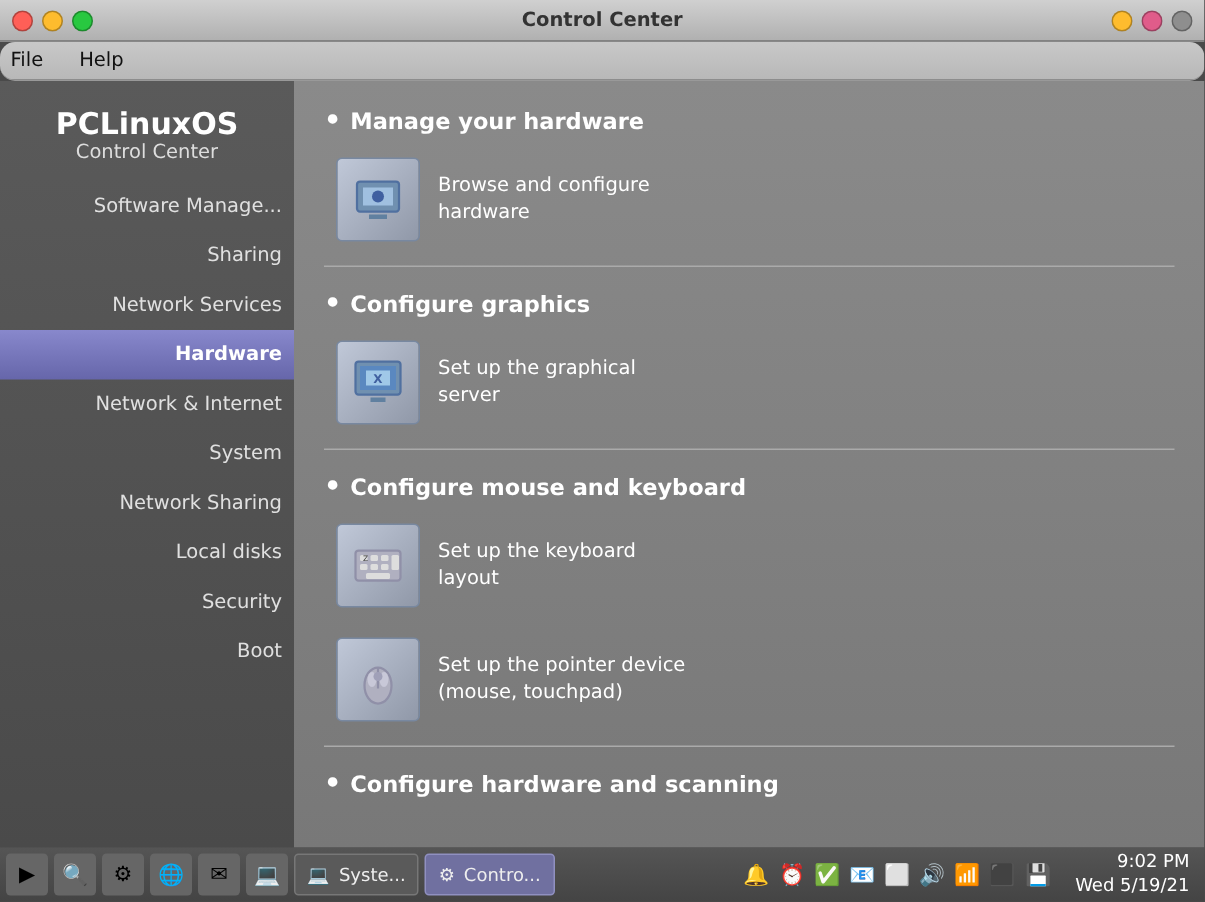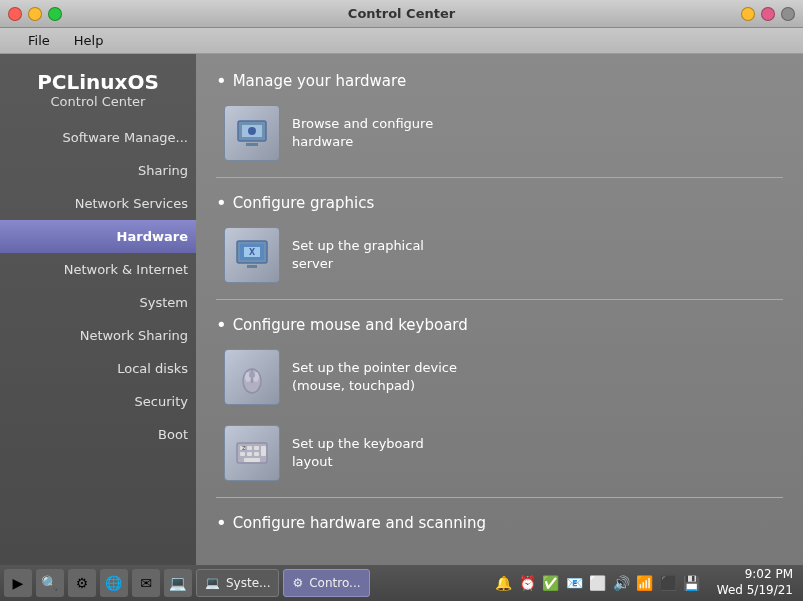--- a/index.html
+++ b/index.html
@@ -57,23 +57,24 @@
     .btn-yellow { background: #febc2e; }
     .btn-pink { background: #e05c8a; }
     .btn-gray { background: #8e8e8e; }
 
     
     .menubar {
       background: linear-gradient(to bottom, #c8c8c8, #b8b8b8);
       height: 26px;
       display: flex;
       align-items: center;
-      padding: 0 24px;
+      padding: 0 3px;
       gap: 16px;
       border-bottom: 1px solid #999;
+      border-radius: 10px;
     }
     .menubar-item {
       font-size: 13px;
       color: #111;
       cursor: pointer;
       padding: 2px 4px;
     }
 
     
     .main-container {
@@ -128,21 +129,21 @@
       background: linear-gradient(to bottom, #8a8a8a, #787878);
       overflow-y: auto;
       padding: 16px 20px;
     }
 
     .section {
       margin-bottom: 16px;
     }
     .section-title {
       font-size: 15px;
-      font-weight: normal;
+      font-weight: bold;
       color: #fff;
       margin-bottom: 14px;
       display: flex;
       align-items: center;
       gap: 6px;
     }
     .section-title::before {
       content: '•';
       color: #fff;
       font-size: 18px;
@@ -327,46 +328,46 @@
     </div>
 
     <hr class="section-divider">
 
     <div class="section">
       <div class="section-title">Configure mouse and keyboard</div>
       <div class="items-row">
         <div class="item-card">
           <div class="item-icon">
             <svg width="36" height="36" viewBox="0 0 36 36">
-              <ellipse cx="18" cy="22" rx="9" ry="12" fill="#b0b0c0" stroke="#9090a8" stroke-width="1.5"></ellipse>
-              <line x1="18" y1="10" x2="18" y2="24" stroke="#9090a8" stroke-width="1.5"></line>
-              <ellipse cx="14" cy="18" rx="3" ry="5" fill="#c8c8d8"></ellipse>
-              <ellipse cx="22" cy="18" rx="3" ry="5" fill="#c8c8d8"></ellipse>
-              <ellipse cx="18" cy="16" rx="3" ry="3" fill="#a0a0b8"></ellipse>
-            </svg>
-          </div>
-          <span class="item-text">Set up the pointer device (mouse, touchpad)</span>
-        </div>
-        <div class="item-card">
-          <div class="item-icon">
-            <svg width="36" height="36" viewBox="0 0 36 36">
               <rect x="3" y="8" width="30" height="20" rx="2" fill="#b0b0c0" stroke="#9090a8" stroke-width="1.5"></rect>
               <rect x="6" y="11" width="5" height="4" rx="1" fill="#ddd"></rect>
               <rect x="13" y="11" width="5" height="4" rx="1" fill="#ddd"></rect>
               <rect x="20" y="11" width="5" height="4" rx="1" fill="#ddd"></rect>
               <rect x="6" y="17" width="5" height="4" rx="1" fill="#ddd"></rect>
               <rect x="13" y="17" width="5" height="4" rx="1" fill="#ddd"></rect>
               <rect x="20" y="17" width="5" height="4" rx="1" fill="#ddd"></rect>
               <rect x="27" y="11" width="5" height="10" rx="1" fill="#ddd"></rect>
               <rect x="10" y="23" width="16" height="4" rx="1" fill="#ddd"></rect>
               <text x="8" y="15" font-size="5" fill="#333">Z</text>
             </svg>
           </div>
           <span class="item-text">Set up the keyboard layout</span>
         </div>
+        <div class="item-card">
+          <div class="item-icon">
+            <svg width="36" height="36" viewBox="0 0 36 36">
+              <ellipse cx="18" cy="22" rx="9" ry="12" fill="#b0b0c0" stroke="#9090a8" stroke-width="1.5"></ellipse>
+              <line x1="18" y1="10" x2="18" y2="24" stroke="#9090a8" stroke-width="1.5"></line>
+              <ellipse cx="14" cy="18" rx="3" ry="5" fill="#c8c8d8"></ellipse>
+              <ellipse cx="22" cy="18" rx="3" ry="5" fill="#c8c8d8"></ellipse>
+              <ellipse cx="18" cy="16" rx="3" ry="3" fill="#a0a0b8"></ellipse>
+            </svg>
+          </div>
+          <span class="item-text">Set up the pointer device (mouse, touchpad)</span>
+        </div>
       </div>
     </div>
 
     <hr class="section-divider">
 
     <div class="section">
       <div class="section-title">Configure hardware and scanning</div>
     </div>
 
   </div>

